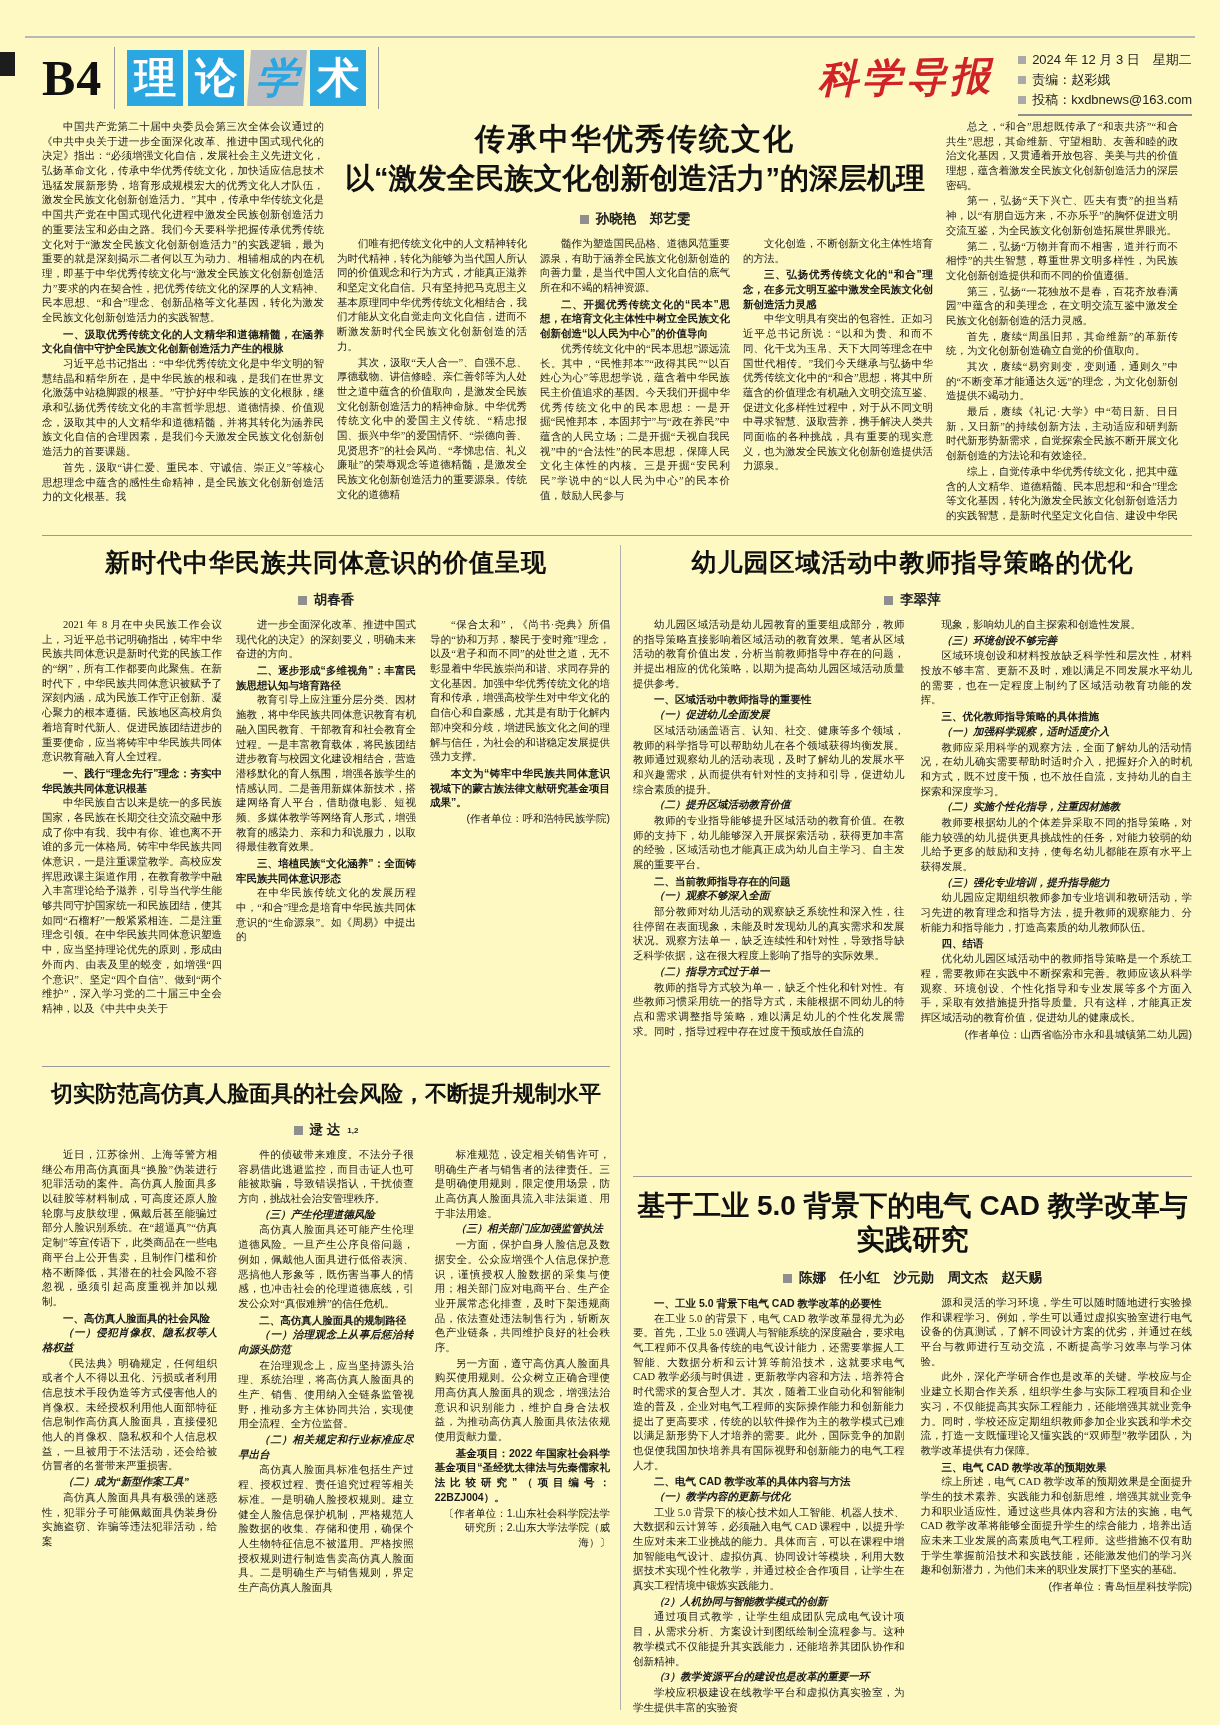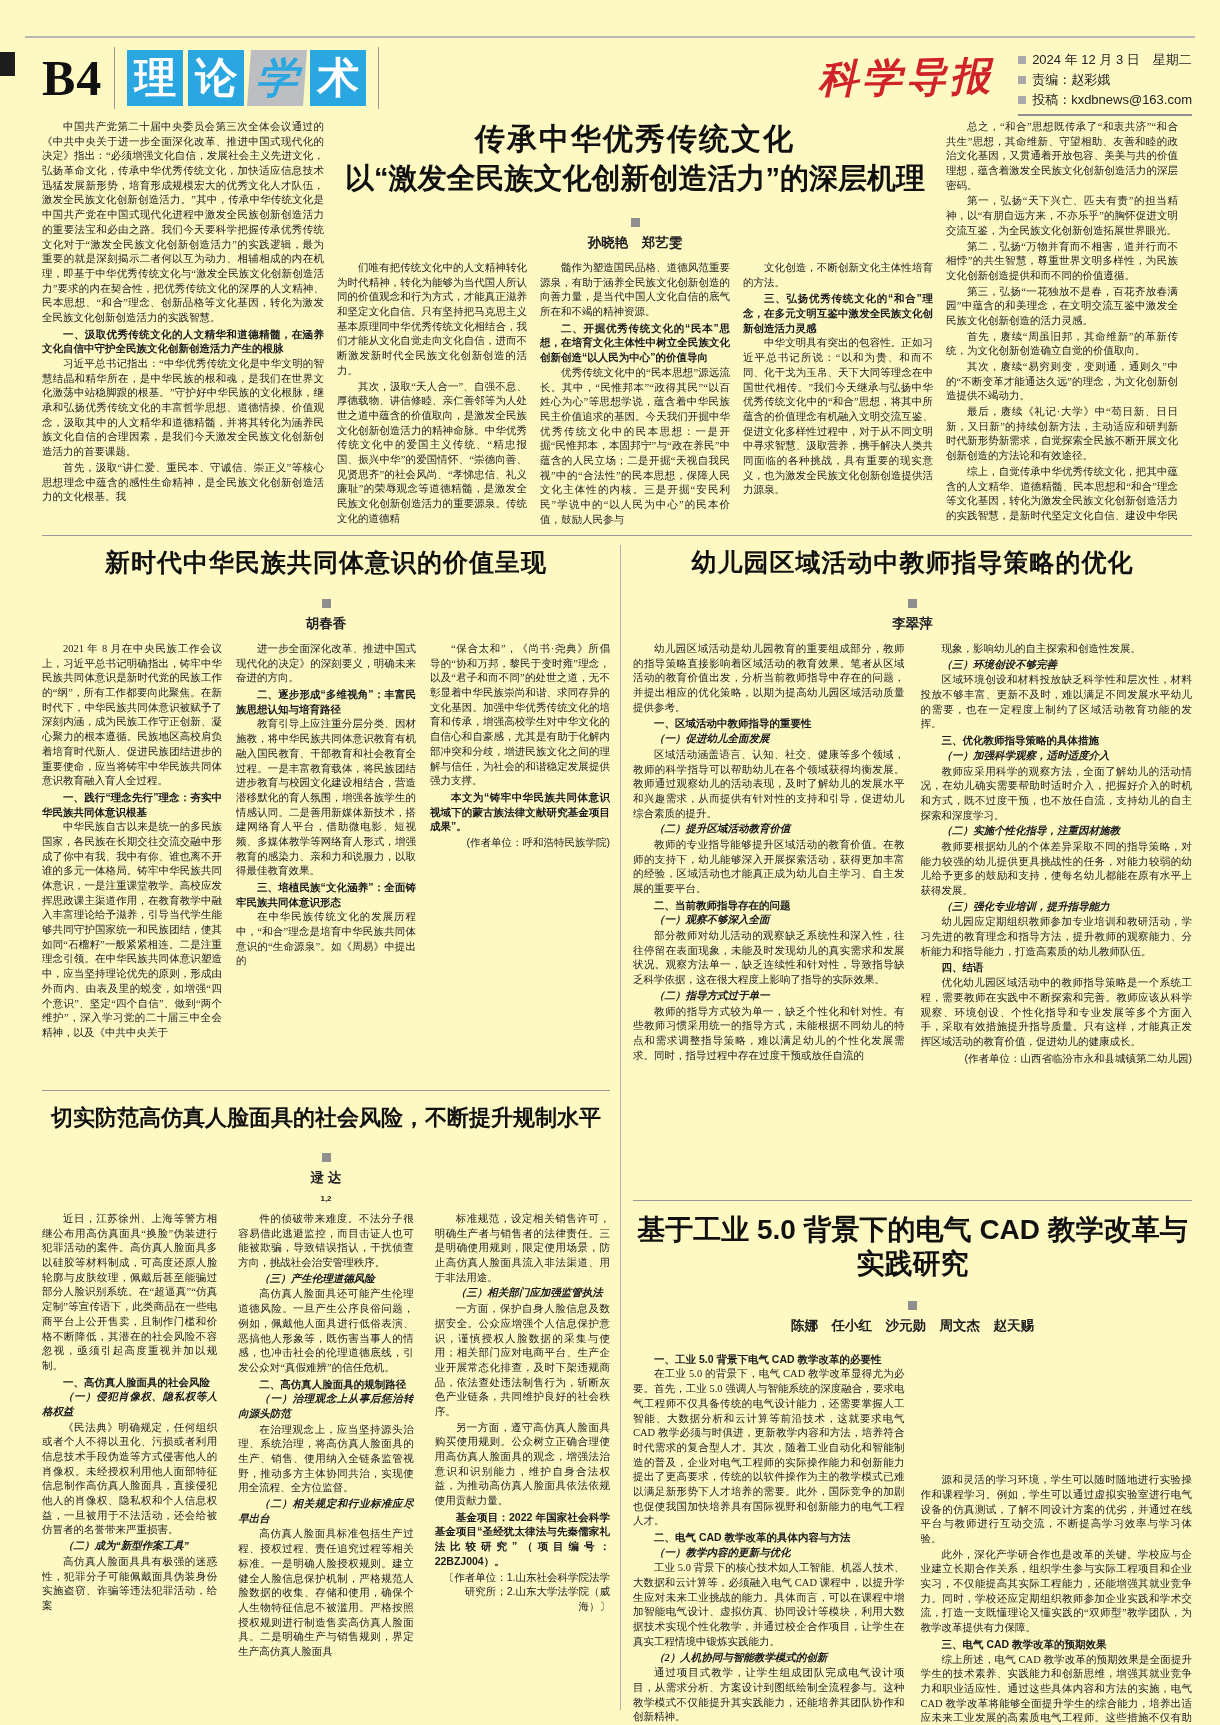--- a/index.html
+++ b/index.html
@@ -55,31 +55,31 @@
   
   .lower{position:absolute;left:42px;top:545px;width:1150px;height:1165px;display:flex;}
   .half-left{width:578px;padding-right:10px;box-sizing:border-box;}
   .half-right{width:572px;border-left:1px solid #b0b0b0;padding-left:12px;box-sizing:border-box;}
 
   .art-head{text-align:center;font-family:"Liberation Sans","DejaVu Sans",sans-serif;font-weight:700;color:#111;}
   .art2 .art-head{font-size:25px;line-height:34px;letter-spacing:1px;}
   .art3 .art-head{font-size:25px;line-height:34px;letter-spacing:1px;}
   .art4 .art-head{font-size:22px;line-height:30px;}
   .art5 .art-head{font-size:28px;line-height:34px;}
-  .art .byline{margin:20px 0 9px 0;flex-direction:column;}
+  .art .byline{margin:12px 0 9px 0;}
 
   .cols3{display:flex;gap:14px;overflow:hidden;}
   .cols3 .col{flex:1;}
   .cols2{display:flex;gap:16px;overflow:hidden;}
   .cols2 .col{flex:1;}
 
   .art2 .cols3{height:438px;}
   .art3 .cols2{height:548px;}
   .art4 .cols3{height:560px;gap:21px;}
-  .art5 .cols2{height:428px;align-items:flex-end;}
+  .art5 .cols2{height:428px;}
 
   .mid-rule{height:1px;background:#9a9a9a;margin:10px 0 12px 0;}
 </style>
 </head>
 <body>
 
 <div class="page">
   <div class="edge-mark"></div>
   <div class="topline"></div>
 

